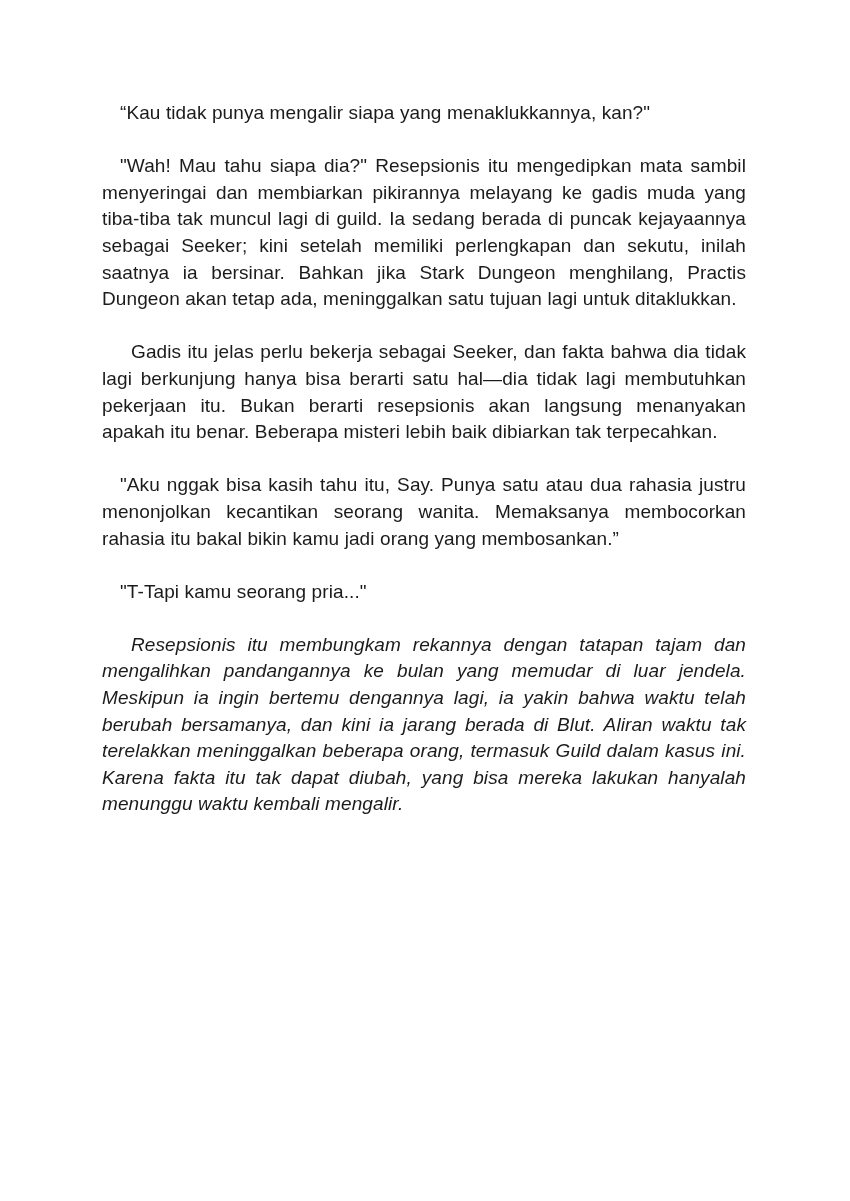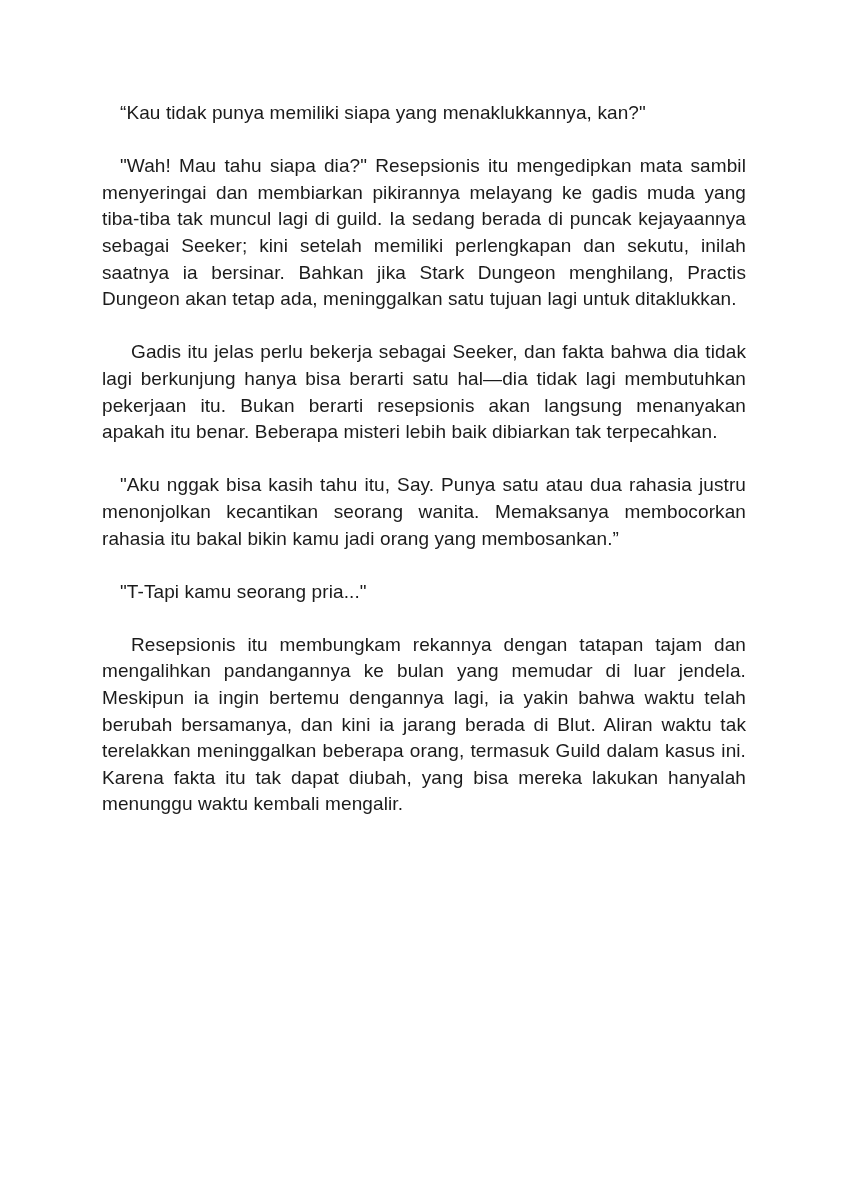--- a/index.html
+++ b/index.html
@@ -23,29 +23,29 @@
   }
   .para {
     margin: 0 0 26.6px 0;
     font-size: 19px;
     line-height: 26.6px;
     color: #1b1b1b;
     text-align: justify;
     text-justify: inter-word;
     letter-spacing: 0.1px;
   }
-  .para:last-child { margin-bottom: 14px; }
+  .para:last-child { margin-bottom: 14px; font-style: italic; }
   .para.dialogue { text-indent: 18px; }
   .para.narrative { text-indent: 29px; }
 </style>
 </head>
 <body>
 
 <div class="page">
-  <p class="para dialogue">“Kau tidak punya memiliki siapa yang menaklukkannya, kan?"</p>
+  <p class="para dialogue">“Kau tidak punya mengalir siapa yang menaklukkannya, kan?"</p>
 
 
   <p class="para dialogue">"Wah! Mau tahu siapa dia?" Resepsionis itu mengedipkan mata sambil menyeringai dan membiarkan pikirannya melayang ke gadis muda yang tiba-tiba tak muncul lagi di guild. Ia sedang berada di puncak kejayaannya sebagai Seeker; kini setelah memiliki perlengkapan dan sekutu, inilah saatnya ia bersinar. Bahkan jika Stark Dungeon menghilang, Practis Dungeon akan tetap ada, meninggalkan satu tujuan lagi untuk ditaklukkan.</p>
 
   <p class="para narrative">Gadis itu jelas perlu bekerja sebagai Seeker, dan fakta bahwa dia tidak lagi berkunjung hanya bisa berarti satu hal—dia tidak lagi membutuhkan pekerjaan itu. Bukan berarti resepsionis akan langsung menanyakan apakah itu benar. Beberapa misteri lebih baik dibiarkan tak terpecahkan.</p>
 
   <p class="para dialogue">"Aku nggak bisa kasih tahu itu, Say. Punya satu atau dua rahasia justru menonjolkan kecantikan seorang wanita. Memaksanya membocorkan rahasia itu bakal bikin kamu jadi orang yang membosankan.”</p>
 
   <p class="para dialogue">"T-Tapi kamu seorang pria..."</p>
 

